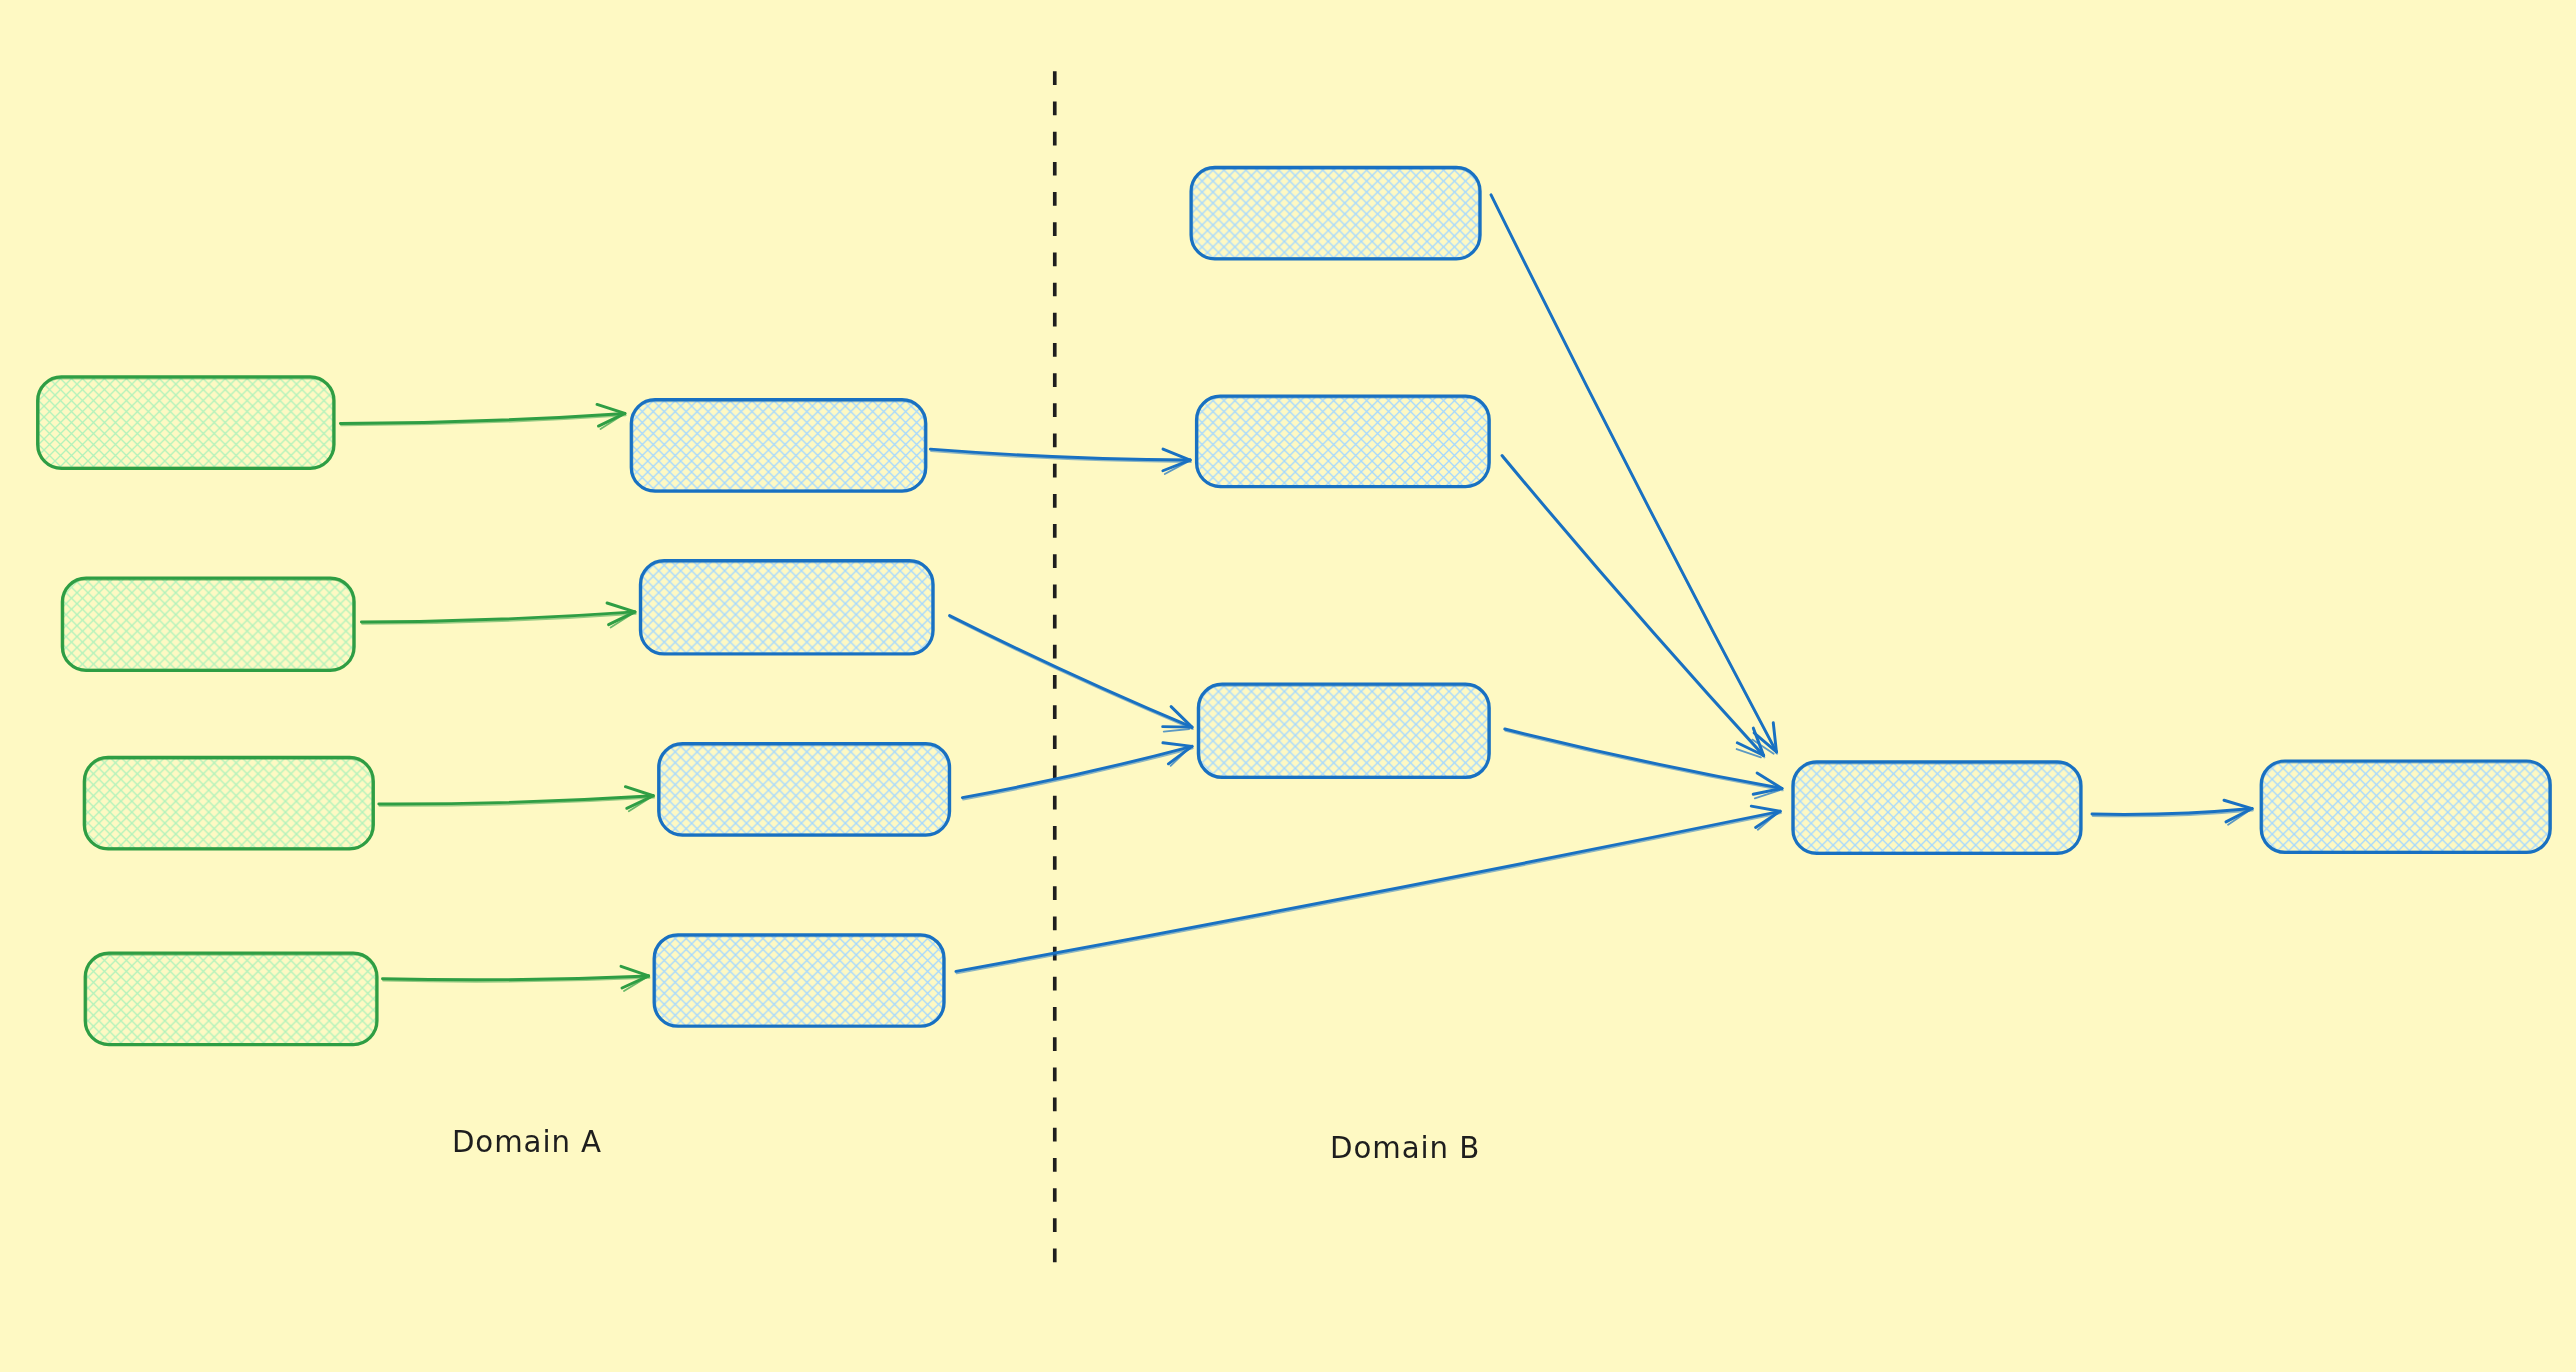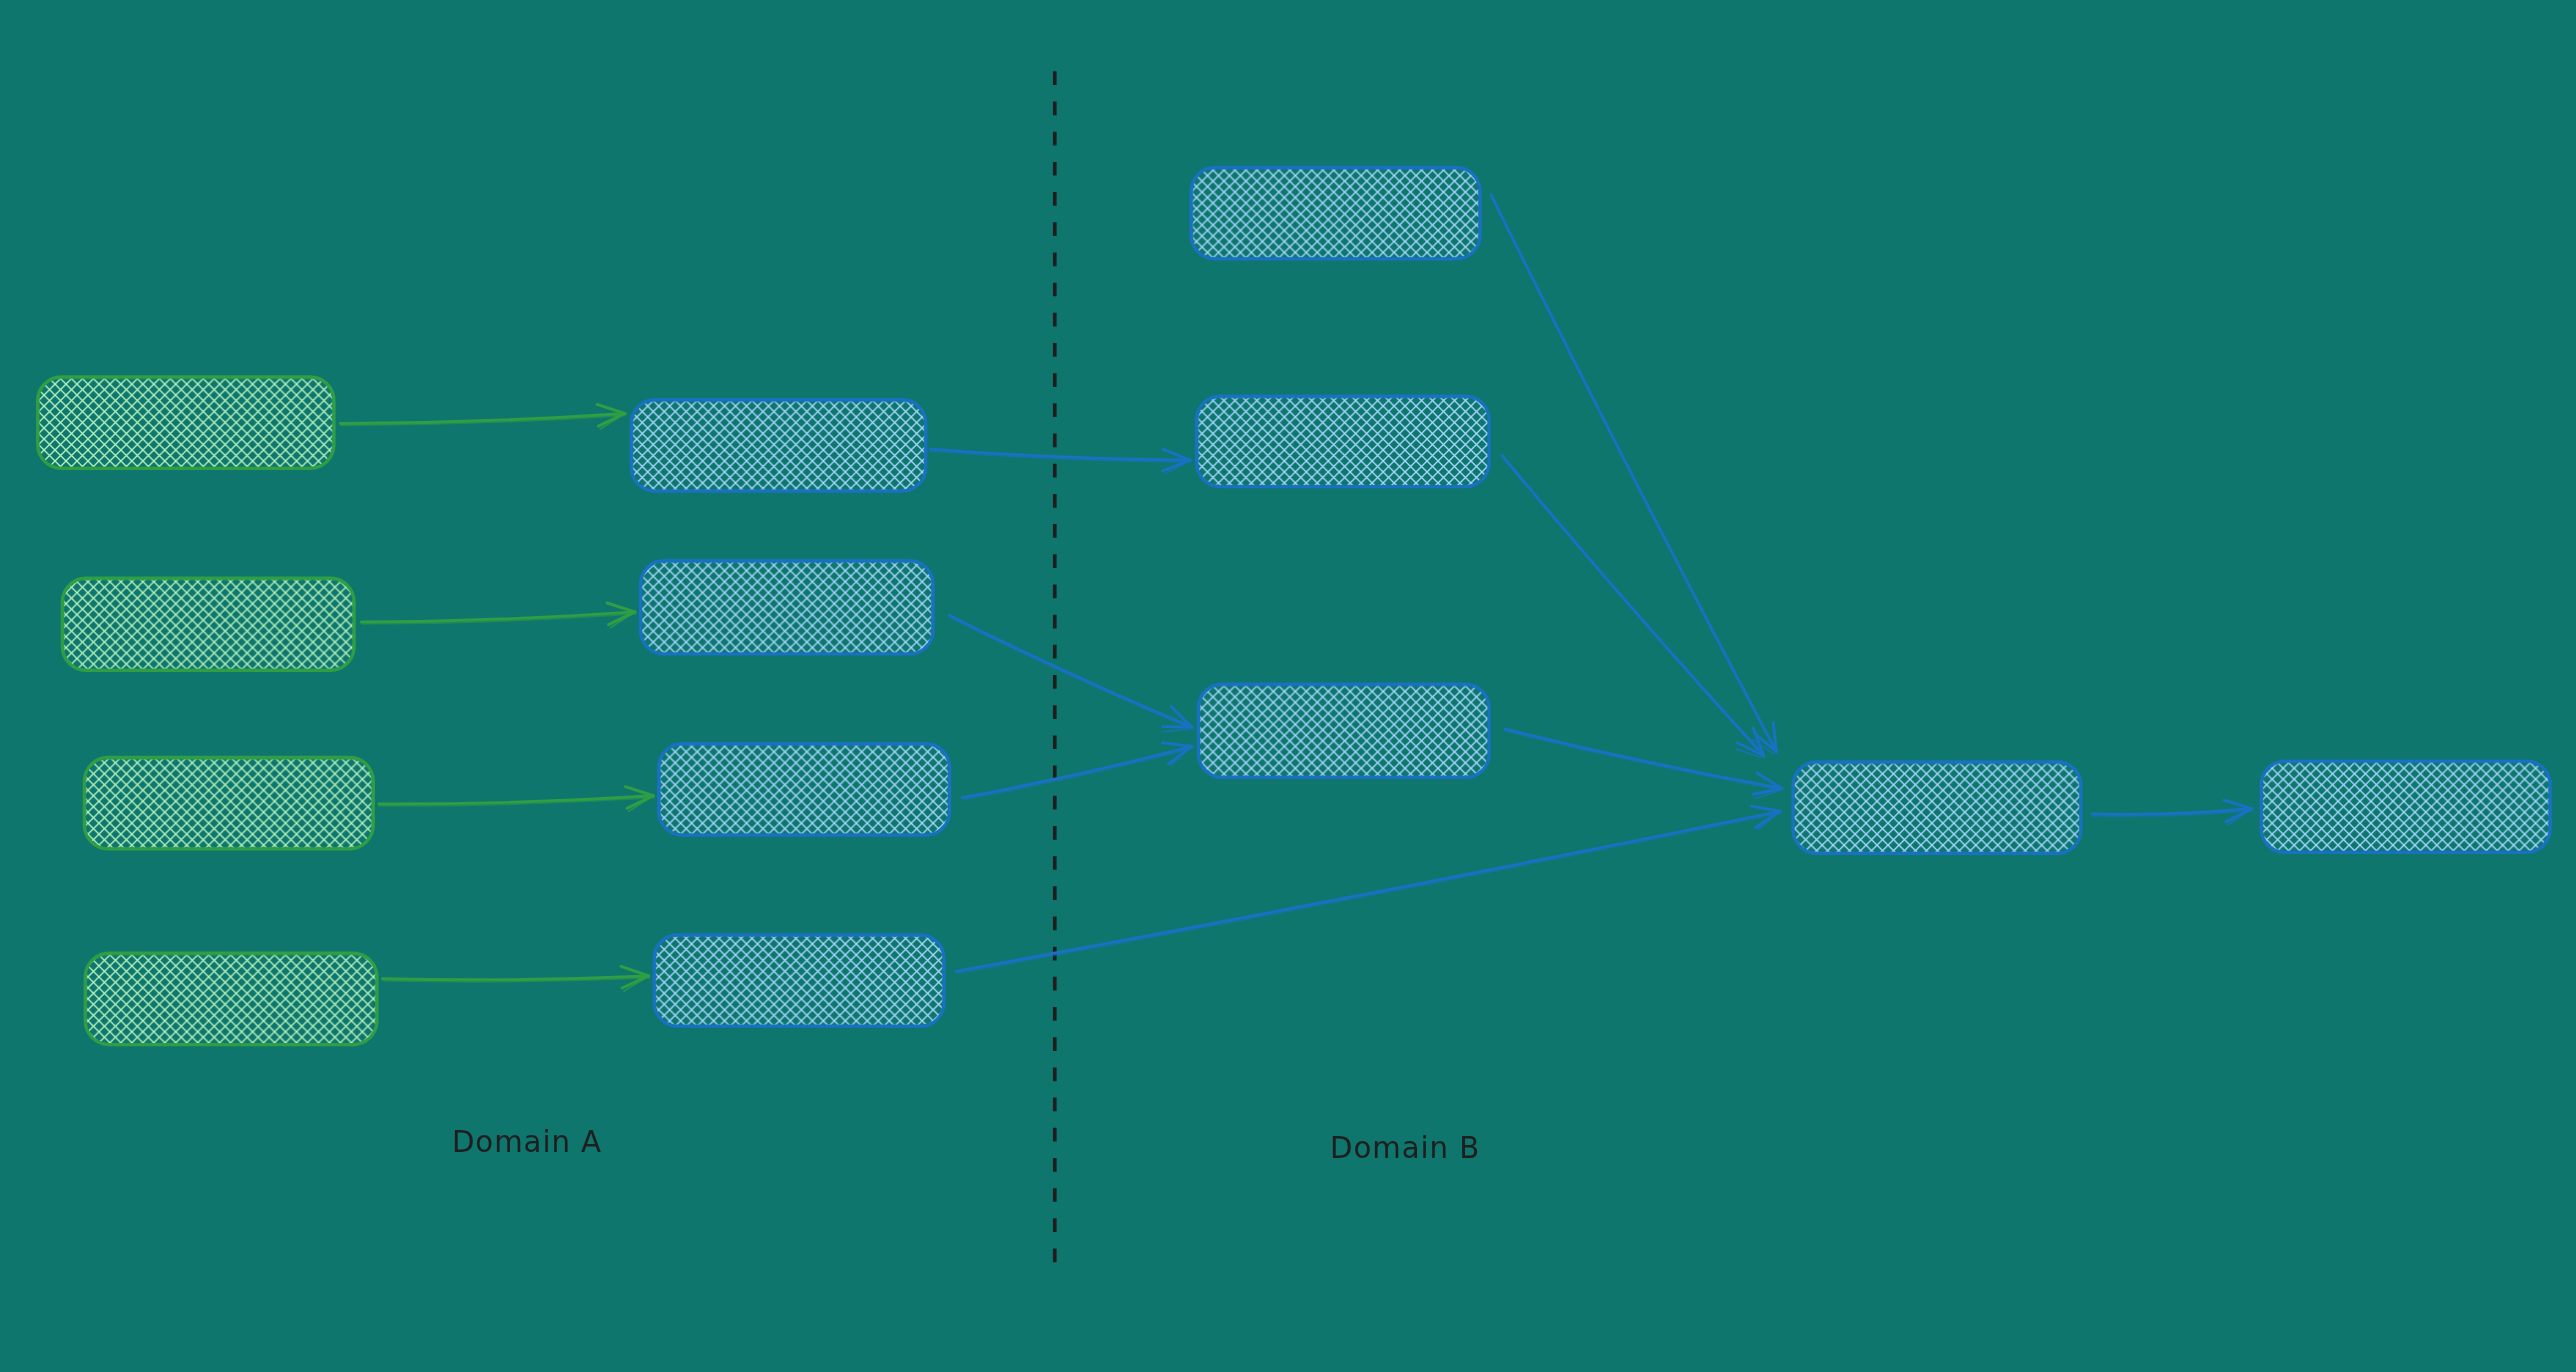--- a/index.html
+++ b/index.html
@@ -8,21 +8,21 @@
     background: #ffffff;
     width: 2576px;
     height: 1372px;
     overflow: hidden;
     font-family: "DejaVu Sans", "Liberation Sans", sans-serif;
   }
   #diagram-root {
     position: relative;
     width: 2576px;
     height: 1372px;
-    background: #0f766e;
+    background: #fef9c3;
     text-decoration: underline;
   }
   svg { display: block; }
   text.domain-label {
     font-family: "DejaVu Sans", "Liberation Sans", sans-serif;
     font-size: 32px;
     letter-spacing: 1px;
   }
 </style>
 </head>

